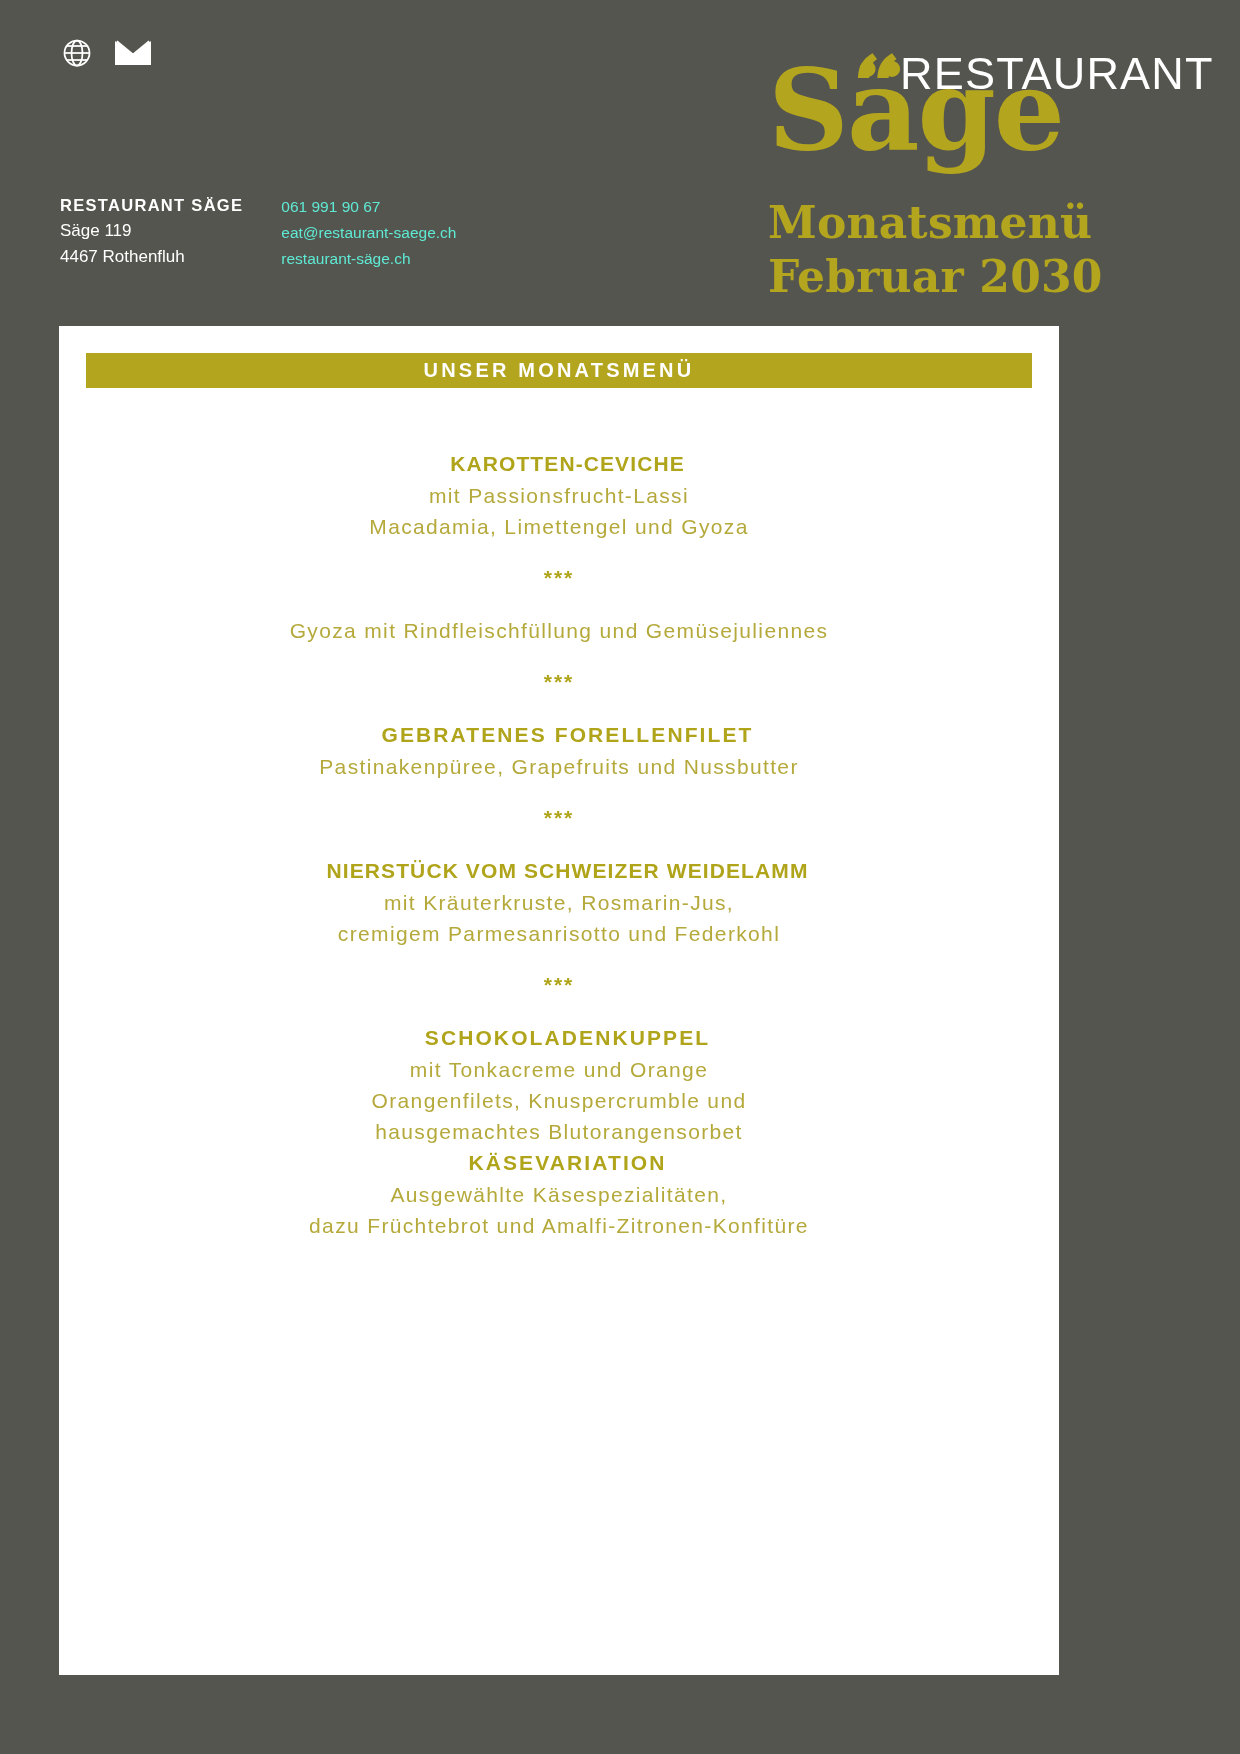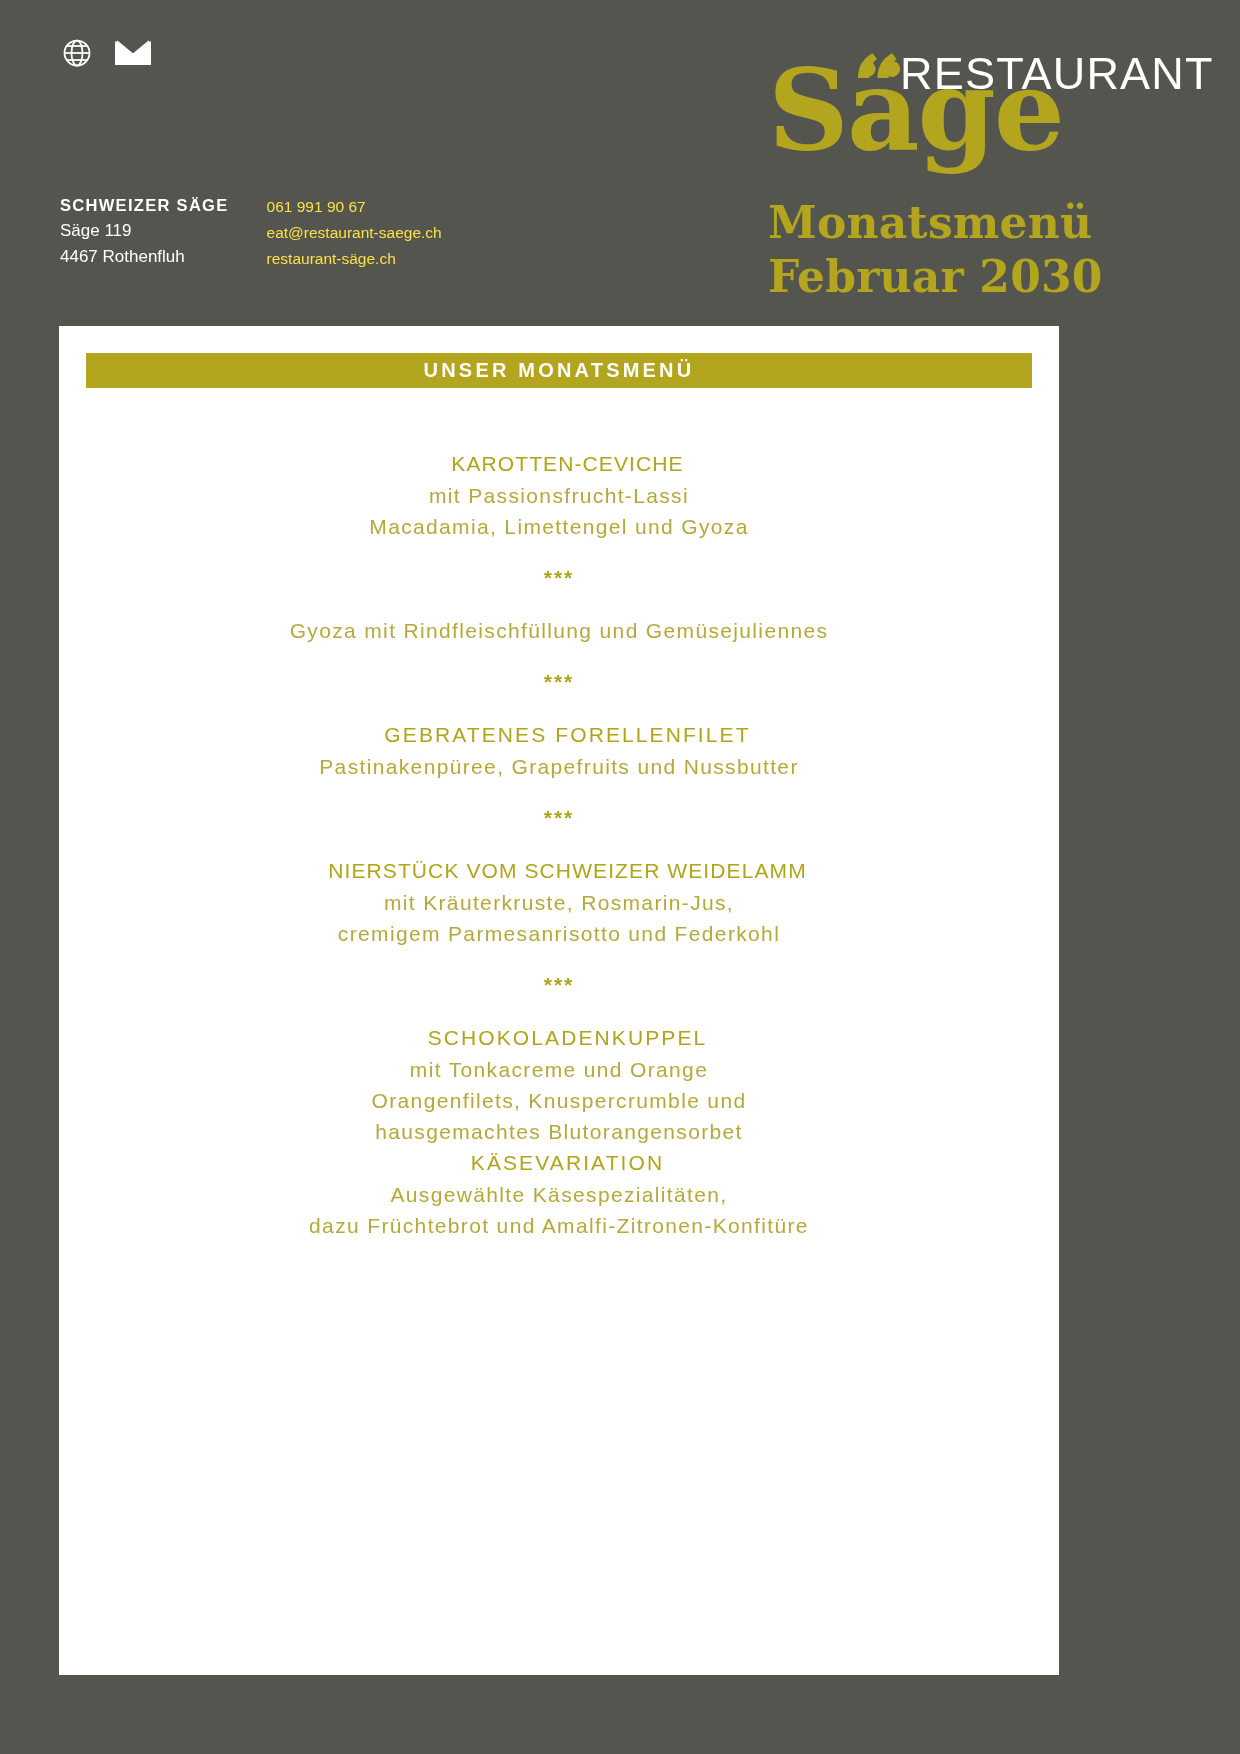--- a/index.html
+++ b/index.html
@@ -52,21 +52,21 @@
   }
   .contact-right {
     color: #b3a51e;
     font-size: 15.5px;
     line-height: 26px;
     font-weight: 400;
     padding-top: 2px;
   }
   .contact-right a,
   .contact-right div {
-    color: #fde047;
+    color: #5eead4;
     text-decoration: none;
     display: block;
   }
 
   
   .logo-block {
     position: absolute;
     right: 52px;
     top: 36px;
     width: 420px;
@@ -147,21 +147,21 @@
 
   .menu-body {
     padding-top: 60px;
     text-align: center;
   }
 
   .course { margin: 0; }
 
   .course-title {
     color: #b0a41a;
-    font-weight: 400;
+    font-weight: 700;
     font-size: 21px;
     letter-spacing: 1.1px;
     line-height: 32px;
     white-space: nowrap;
     margin-left: 17px;
   }
   .course-title.wide { letter-spacing: 2.1px; }
 
   .course-line {
     color: #b4a93a;
@@ -209,21 +209,21 @@
       <svg class="icon-svg" width="38" height="30" viewBox="0 0 38 28">
         <rect x="1" y="2" width="36" height="24" fill="#ffffff"></rect>
         <path d="M1 2 L19 17 L37 2 Z" fill="#55554f"></path>
         <path d="M2.6 2.6 L19 16 L35.4 2.6" fill="none" stroke="#ffffff" stroke-width="2.6"></path>
       </svg>
     </span>
   </div>
 
   <div class="contact-block">
     <div class="contact-left">
-      <div class="addr-name">SCHWEIZER SÄGE</div>
+      <div class="addr-name">RESTAURANT SÄGE</div>
       <div>Säge 119</div>
       <div>4467 Rothenfluh</div>
     </div>
     <div class="contact-right">
       <div>061 991 90 67</div>
       <div>eat@restaurant-saege.ch</div>
       <div>restaurant-säge.ch</div>
     </div>
   </div>
 

